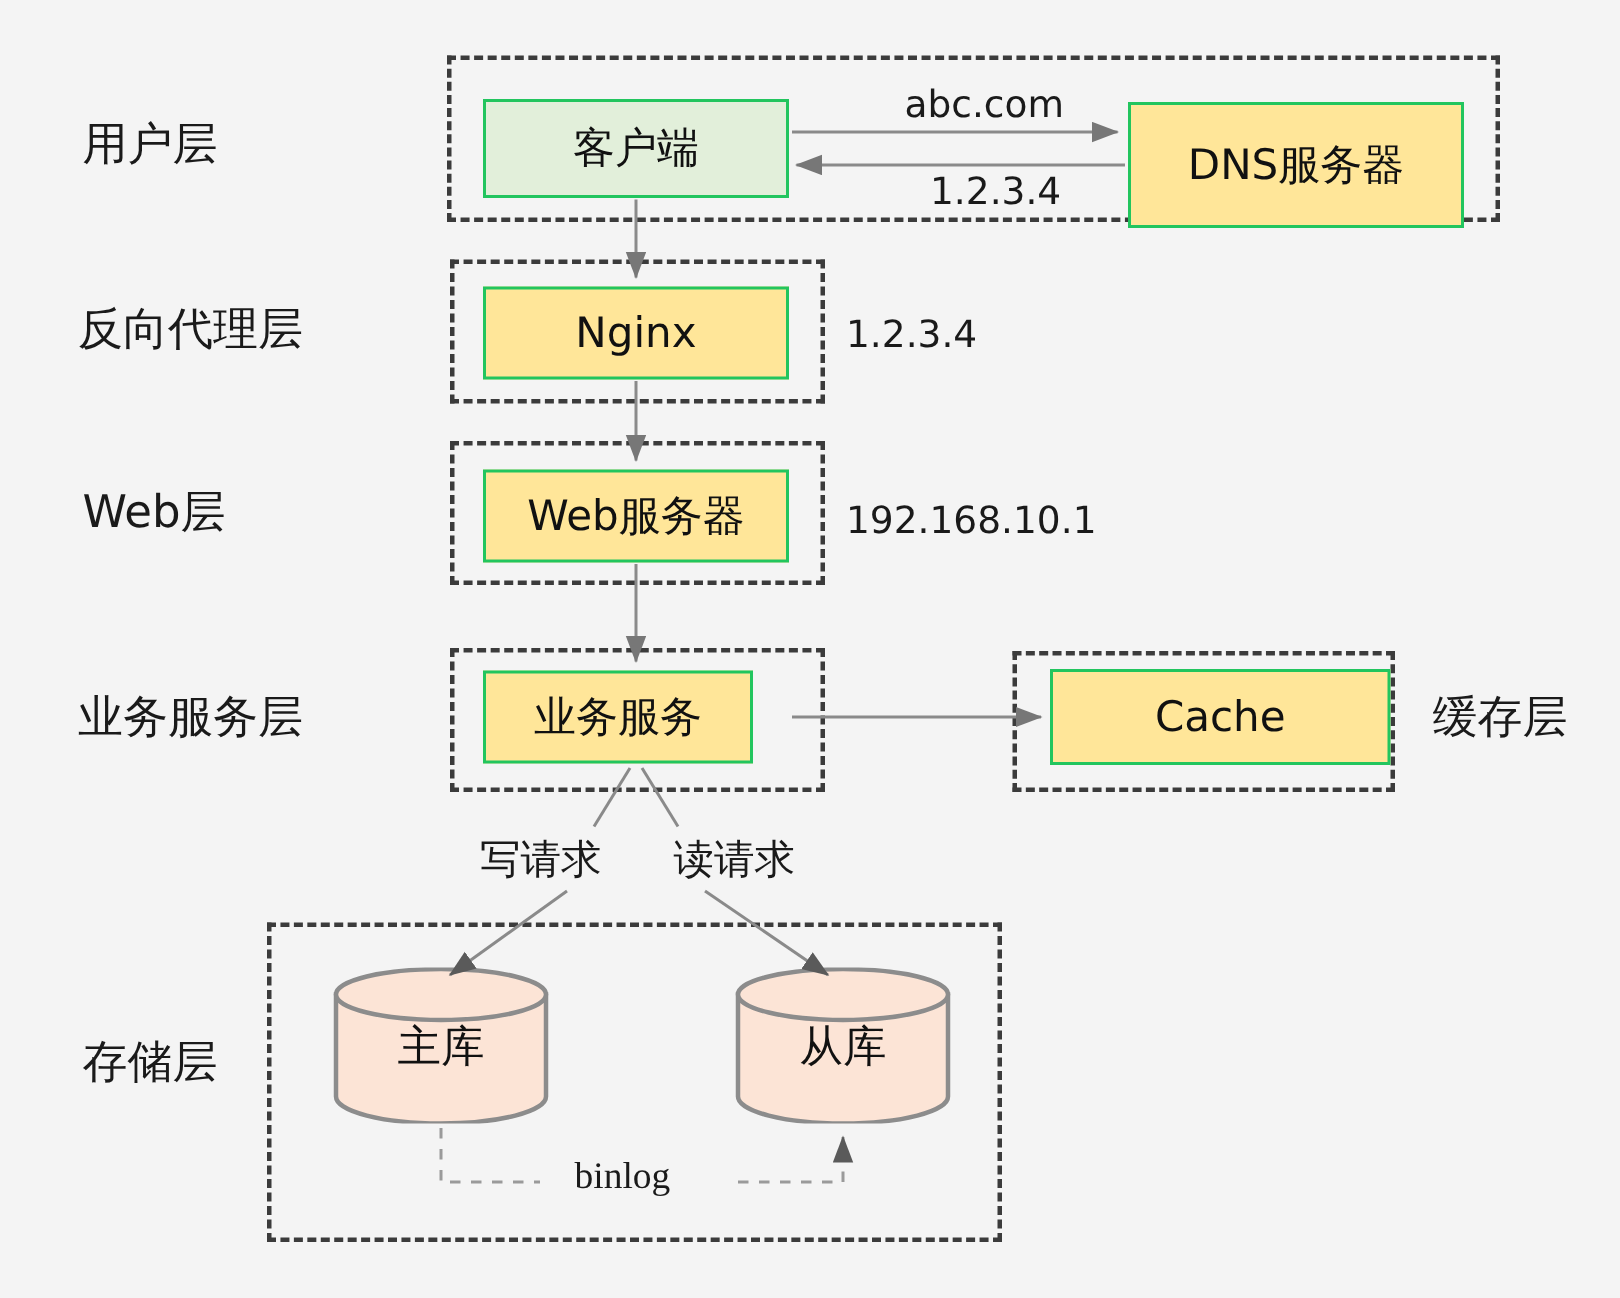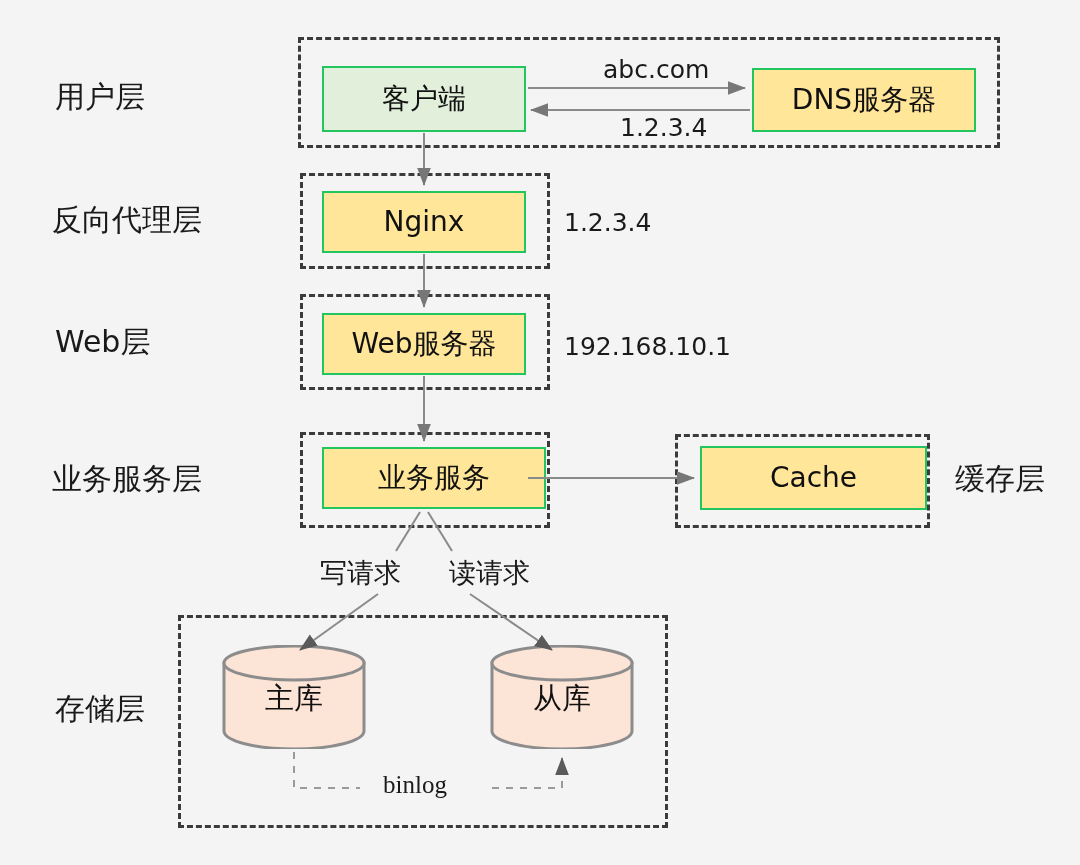--- a/index.html
+++ b/index.html
@@ -97,33 +97,33 @@
   <div class="layer-label" style="left:52px; top:205px;">反向代理层</div>
   <div class="layer-label" style="left:55px; top:327px;">Web层</div>
   <div class="layer-label" style="left:52px; top:464px;">业务服务层</div>
   <div class="layer-label" style="left:955px; top:464px;">缓存层</div>
   <div class="layer-label" style="left:55px; top:694px;">存储层</div>
 
   <div class="node green" style="left:322px; top:66px; width:204px; height:66px;">
     <span>客户端</span>
   </div>
 
-  <div class="node yellow" style="left:752px; top:68px; width:224px; height:64px;">
+  <div class="node yellow" style="left:752px; top:68px; width:224px; height:84px;">
     <span>DNS服务器</span>
   </div>
 
   <div class="node yellow" style="left:322px; top:191px; width:204px; height:62px;">
     <span>Nginx</span>
   </div>
 
   <div class="node yellow" style="left:322px; top:313px; width:204px; height:62px;">
     <span>Web服务器</span>
   </div>
 
-  <div class="node yellow" style="left:322px; top:447px; width:224px; height:62px;">
+  <div class="node yellow" style="left:322px; top:447px; width:180px; height:62px;">
     <span>业务服务</span>
   </div>
 
   <div class="node yellow" style="left:700px; top:446px; width:227px; height:64px;">
     <span>Cache</span>
   </div>
 
   <div class="db" style="left:222px; top:645px; width:144px; height:104px;">
     <svg width="144" height="104" viewBox="0 0 144 104">
       <path d="M2,18 L2,86 A70,18 0 0 0 142,86 L142,18 Z" fill="#fce4d6" stroke="#8c8c8c" stroke-width="3"></path>

